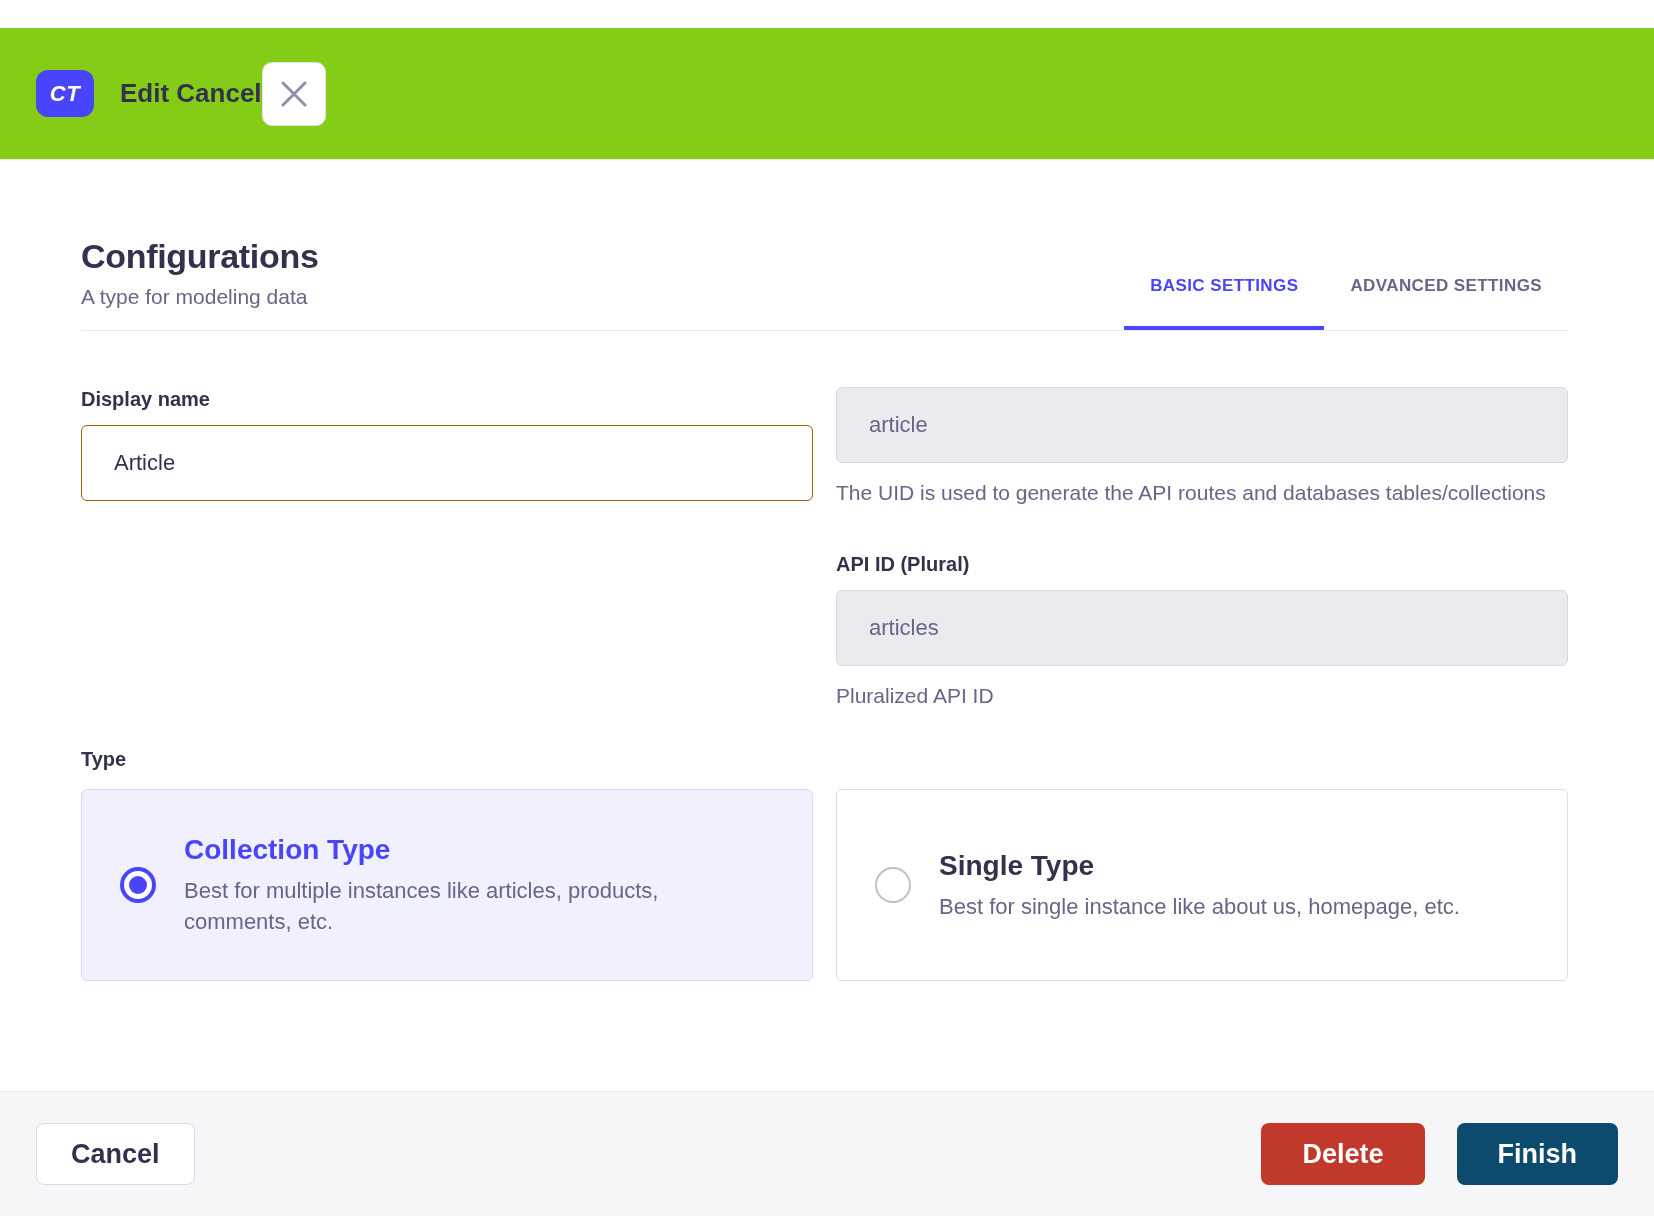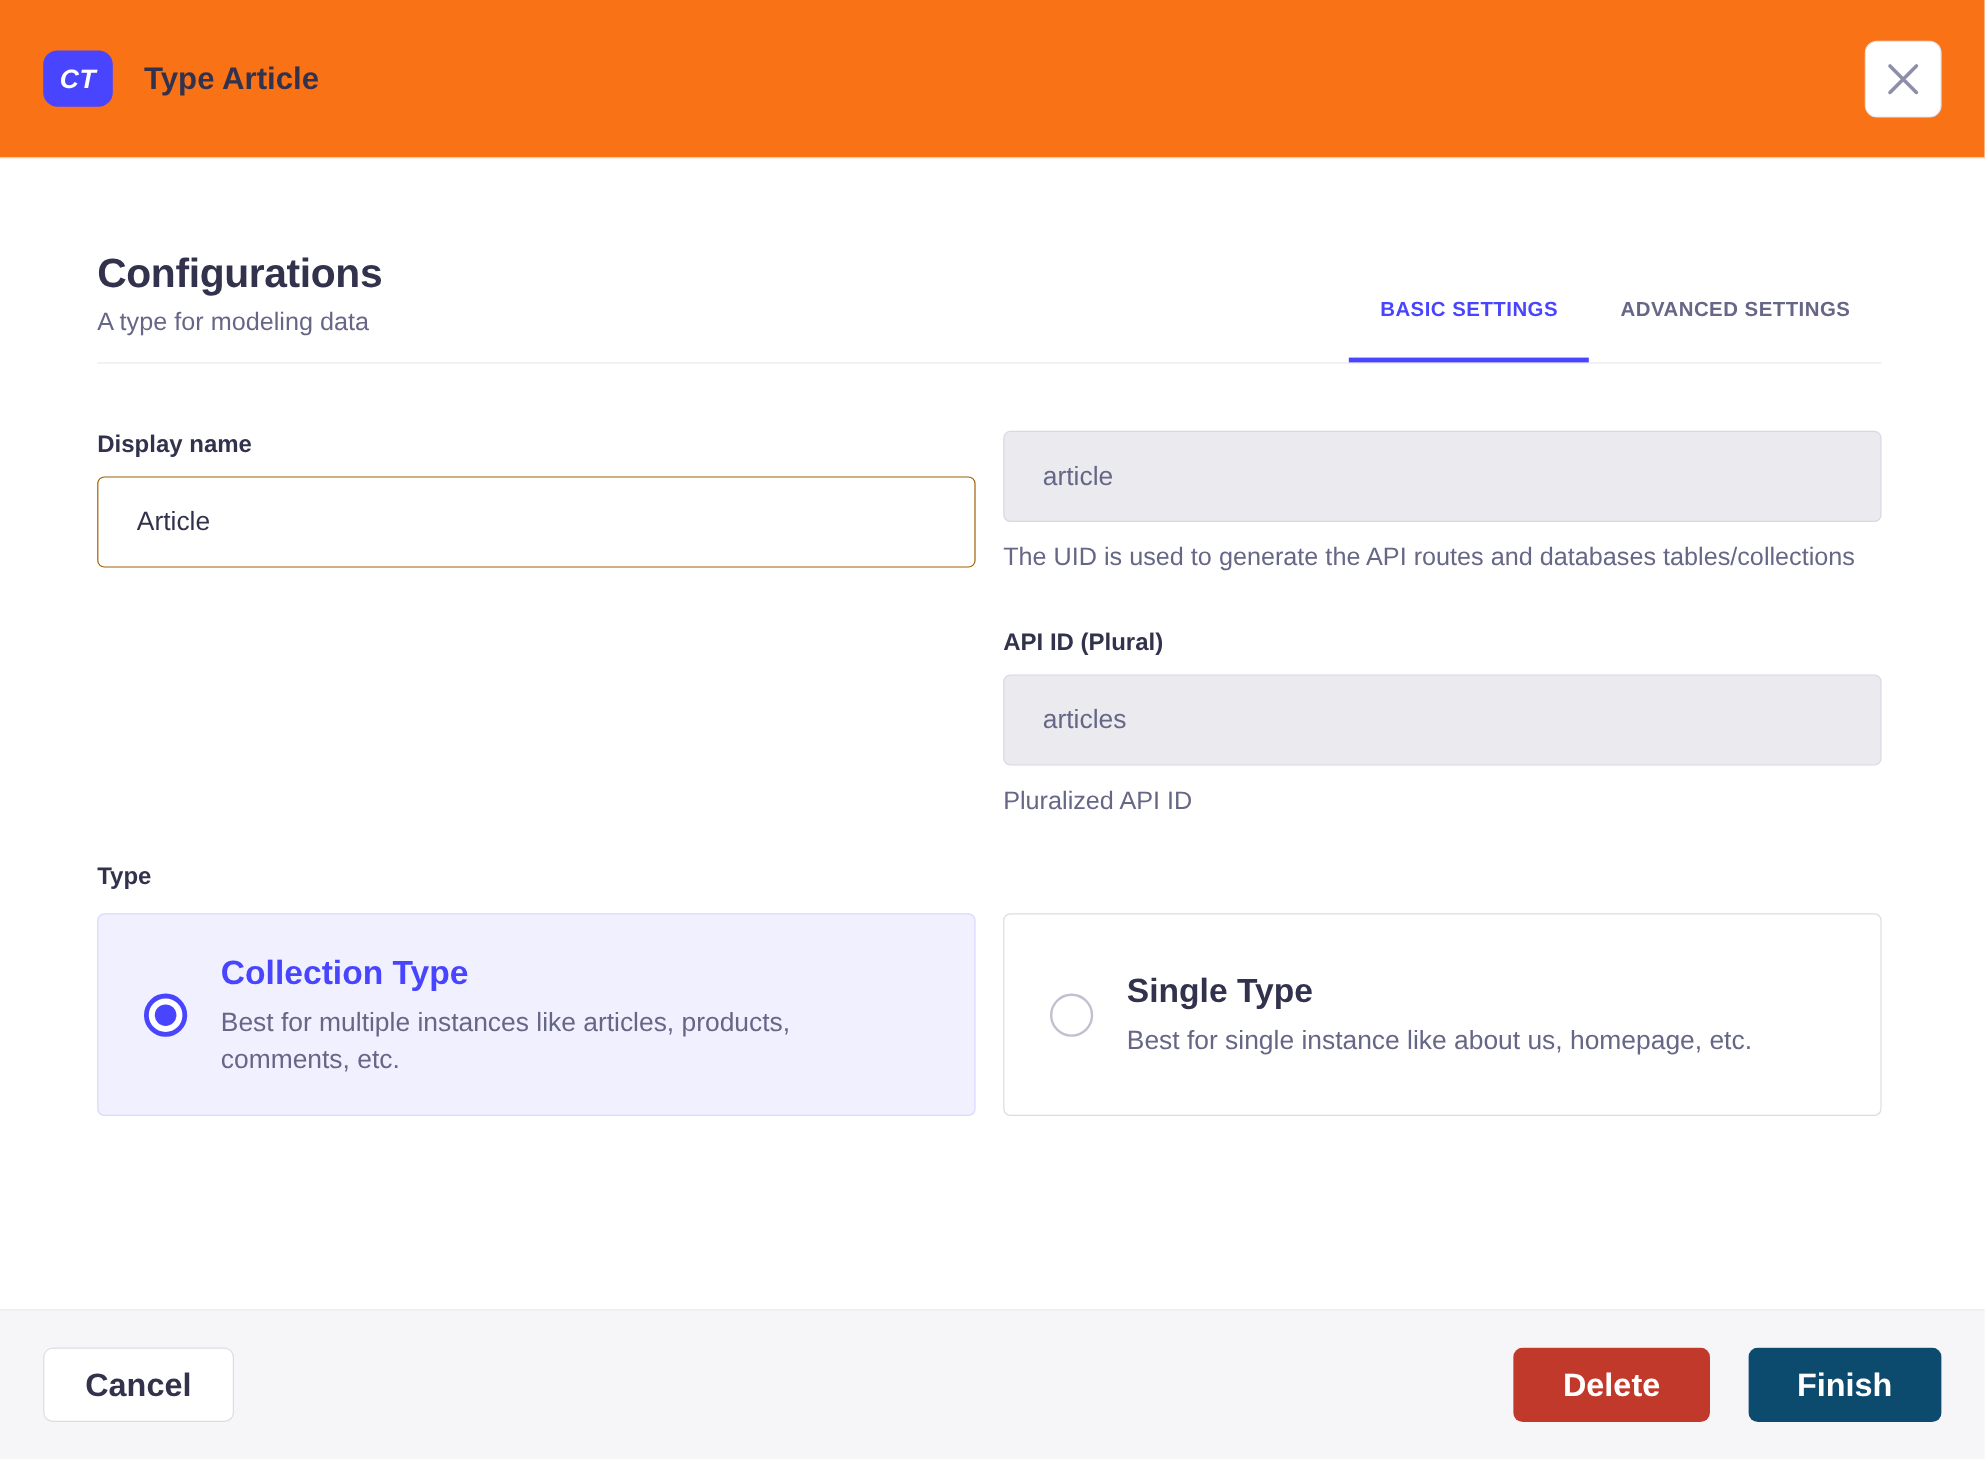--- a/index.html
+++ b/index.html
@@ -12,24 +12,25 @@
   .modal {
     width: 1654px; height: 1216px;
     display: flex; flex-direction: column;
     overflow: hidden;
     background: #ffffff;
   }
 
   
   .modal-header {
     height: 132px; flex: 0 0 132px;
-    background: #f97316;
+    background: #84cc16;
     border-bottom: 1px solid #e9e9f2;
-    display: flex; align-items: center; justify-content: space-between;
+    display: flex; align-items: center; 
     padding: 0 36px;
+    margin-top: 28px;
   }
   .header-left { display: flex; align-items: center; }
   .ct-badge {
     width: 58px; height: 47px;
     background: #4945ff; color: #ffffff;
     border-radius: 12px;
     display: flex; align-items: center; justify-content: center;
     font-size: 22px; font-weight: bold; font-style: italic;
     letter-spacing: 0.5px;
   }
@@ -92,21 +93,21 @@
   .hint { font-size: 21px; color: #666687; line-height: 31px; margin-top: 14px; }
   .field + .field { margin-top: 44px; }
 
   
   .type-section { margin-top: 36px; }
   .cards {
     margin-top: 18px;
     display: grid; grid-template-columns: 1fr 1fr; column-gap: 23px;
   }
   .type-card {
-    height: 169px;
+    height: 192px;
     border-radius: 6px;
     border: 1px solid #dcdce4;
     background: #ffffff;
     display: flex; align-items: center;
     padding: 0 30px 0 38px;
     cursor: pointer;
   }
   .type-card.selected {
     background: #f0f0ff;
     border-color: #d9d8ff;
@@ -154,21 +155,21 @@
   .footer-right { display: flex; gap: 32px; }
 </style>
 </head>
 <body>
 
 <div class="modal">
 
   <header class="modal-header">
     <div class="header-left">
       <div class="ct-badge">CT</div>
-      <h2 class="header-title">Type Article</h2>
+      <h2 class="header-title">Edit Cancel</h2>
     </div>
     <button class="close-btn">
       <svg width="26" height="26" viewBox="0 0 26 26">
         <path d="M2 2 L24 24 M24 2 L2 24" stroke="#8e8ea9" stroke-width="3" stroke-linecap="round" fill="none"></path>
       </svg>
     </button>
   </header>
 
   <main class="modal-body">
 

